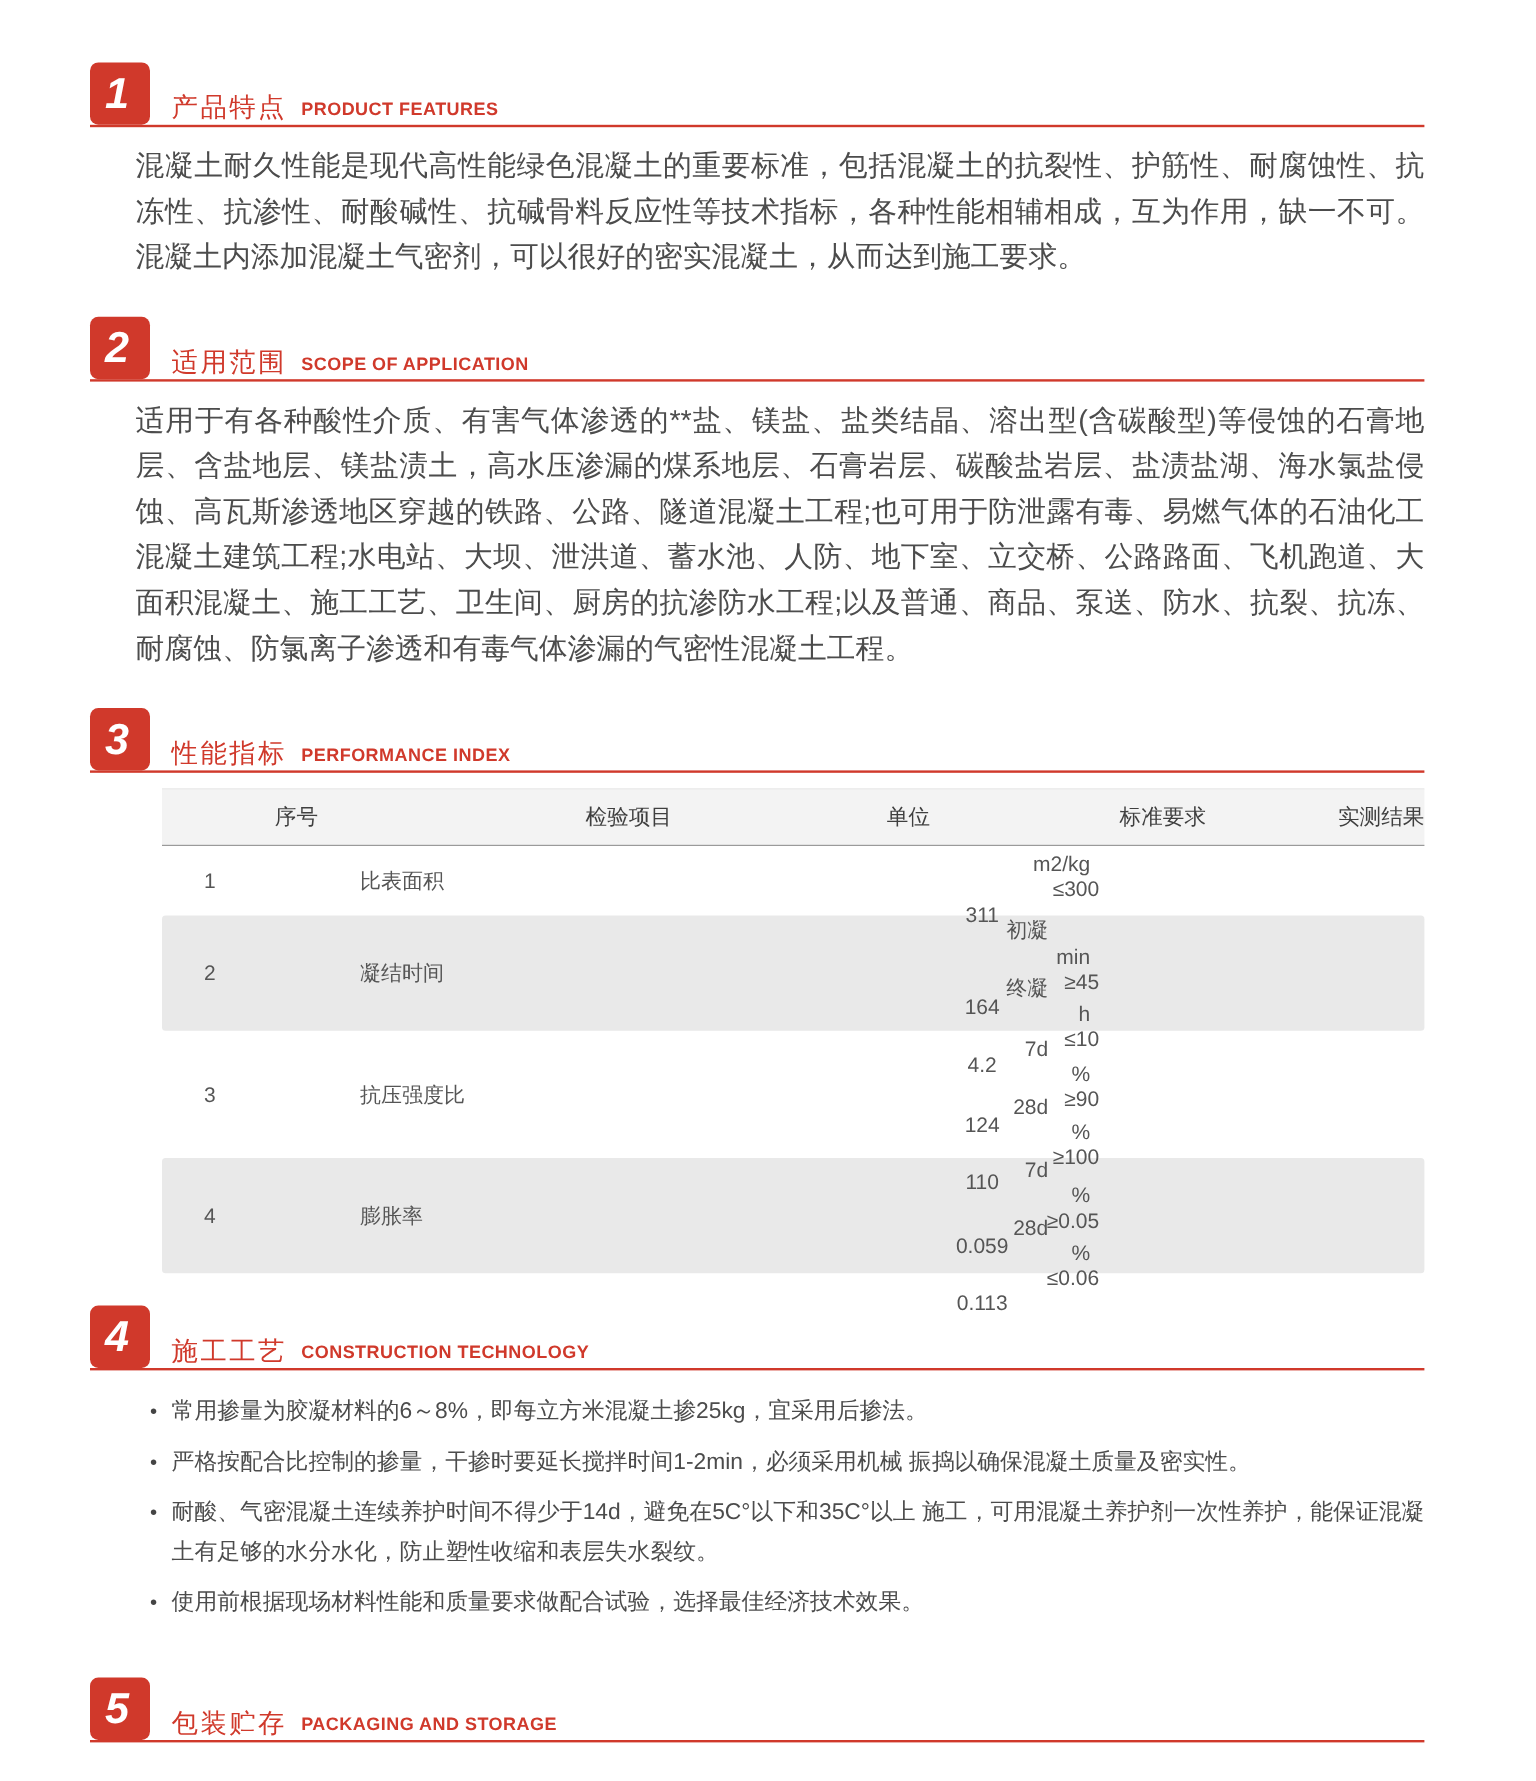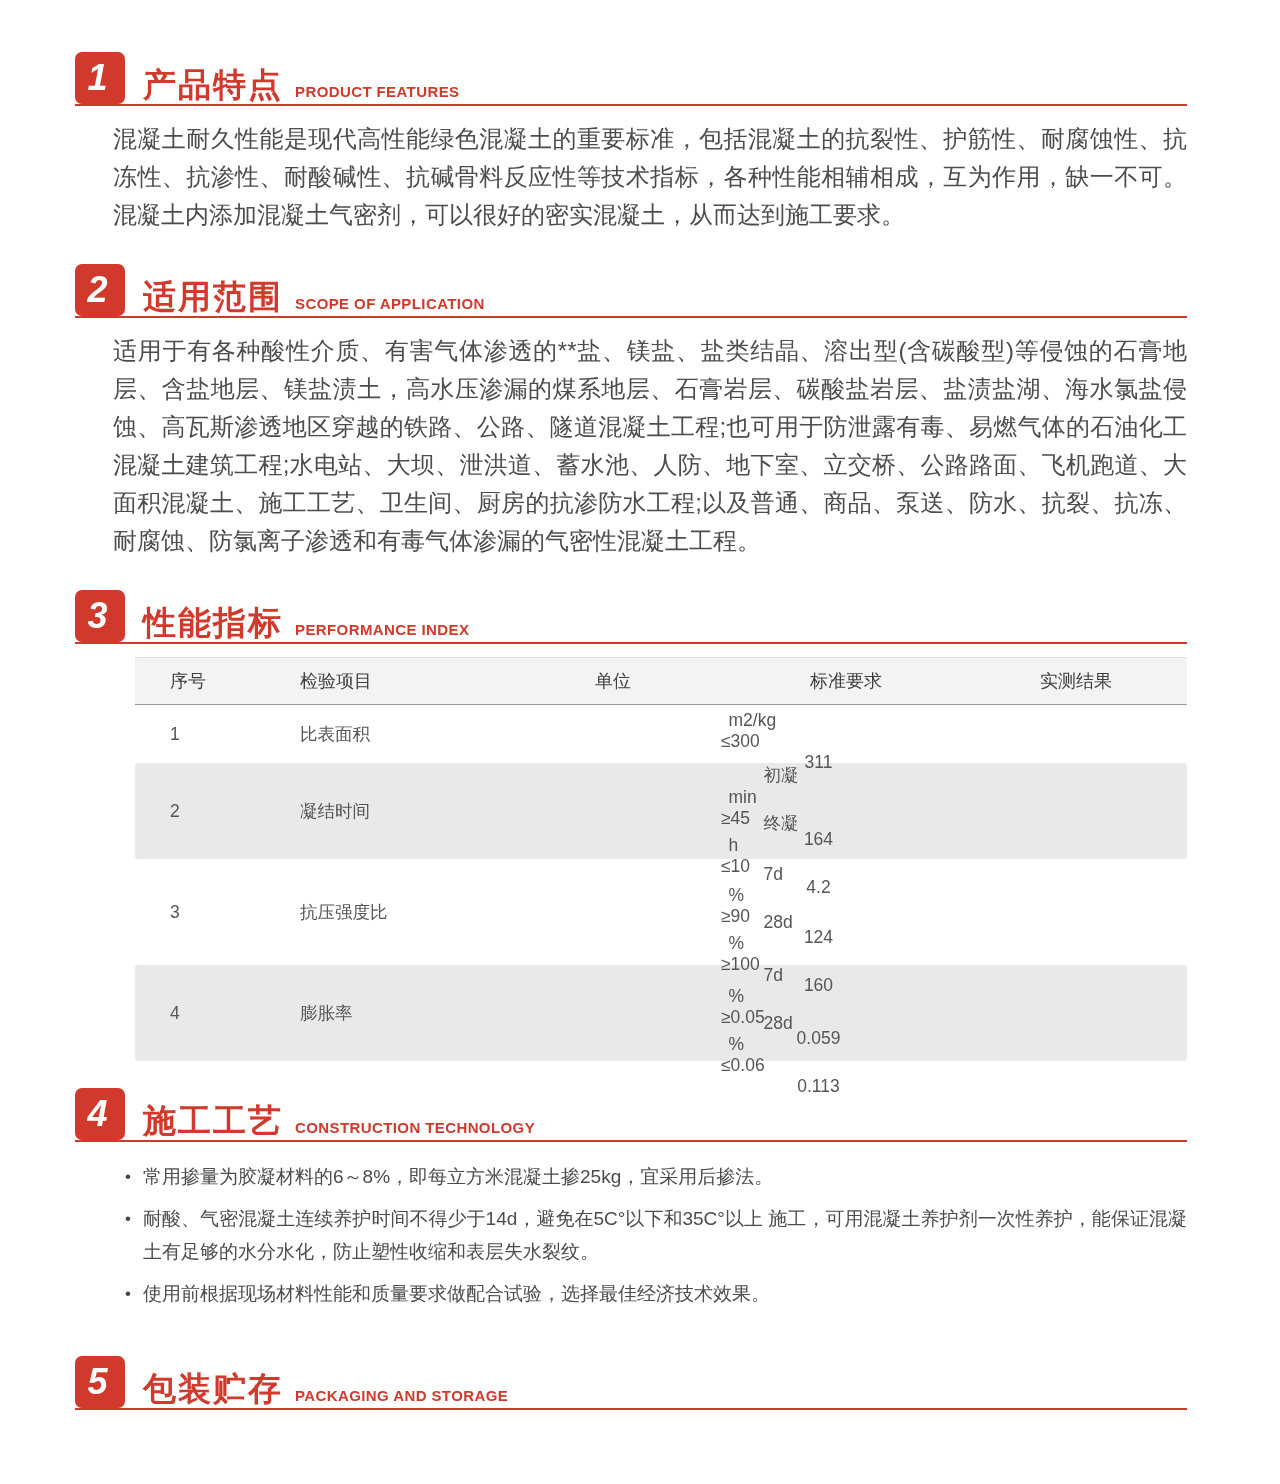--- a/index.html
+++ b/index.html
@@ -24,39 +24,40 @@
   }
   .badge{
     width:50px;height:52px;background:var(--red);
     border-radius:7px;color:#fff;
     font-size:36px;font-weight:bold;font-style:italic;
     display:flex;align-items:center;justify-content:center;
     box-sizing:border-box;padding-right:5px;
     flex:0 0 auto;
   }
   .cn-title{
-    font-size:33px;font-weight:bold;color:var(--red);
+    font-size:22px;font-weight:normal;color:var(--red);
     margin:0 0 3px 18px;letter-spacing:2px;line-height:1;text-align:center;
   }
   .en-title{
     font-size:15px;font-weight:bold;color:var(--red);
     margin:0 0 5px 12px;letter-spacing:.4px;line-height:1;
   }
 
   
   .para{
     font-size:24px;line-height:38px;text-align:justify;
     margin:14px 0 0 38px;
   }
 
   
   .ptable{
     margin:13px 0 0 60px;width:1052px;
     font-size:17.5px;color:#555;
     border-top:1px solid #e2e2e2;
+    text-align:right;
   }
   .cell{box-sizing:border-box;padding-left:35px;}
   .thead{
     display:flex;height:46px;align-items:center;
     background:var(--headband);
     border-bottom:1px solid #9a9a9a;
     font-size:18px;color:#3f3f3f;
   }
   .c-no{width:130px;}
   .c-itemspan{width:295px;}
@@ -172,21 +173,21 @@
               <div class="subrow">
                 <div class="cell s-sub">7d</div>
                 <div class="cell s-unit">%</div>
                 <div class="cell s-std">≥90</div>
                 <div class="cell s-res">124</div>
               </div>
               <div class="subrow">
                 <div class="cell s-sub">28d</div>
                 <div class="cell s-unit">%</div>
                 <div class="cell s-std">≥100</div>
-                <div class="cell s-res">160</div>
+                <div class="cell s-res">110</div>
               </div>
             </div>
           </div>
           <div class="tgroup shaded">
             <div class="cell g-no">4</div>
             <div class="cell g-item">膨胀率</div>
             <div class="subrows">
               <div class="subrow">
                 <div class="cell s-sub">7d</div>
                 <div class="cell s-unit">%</div>
@@ -206,20 +207,21 @@
   </section>
 
   <section class="sec" id="sec4">
     <header class="sec-head">
       <div class="badge">4</div>
       <h2 class="cn-title">施工工艺</h2>
       <span class="en-title">CONSTRUCTION TECHNOLOGY</span>
     </header>
     <ul class="bullets">
         <li>常用掺量为胶凝材料的6～8%，即每立方米混凝土掺25kg，宜采用后掺法。</li>
+        <li>严格按配合比控制的掺量，干掺时要延长搅拌时间1-2min，必须采用机械 振捣以确保混凝土质量及密实性。</li>
         <li>耐酸、气密混凝土连续养护时间不得少于14d，避免在5C°以下和35C°以上 施工，可用混凝土养护剂一次性养护，能保证混凝土有足够的水分水化，防止塑性收缩和表层失水裂纹。</li>
         <li>使用前根据现场材料性能和质量要求做配合试验，选择最佳经济技术效果。</li>
       </ul>
   </section>
 
   <section class="sec" id="sec5">
     <header class="sec-head">
       <div class="badge">5</div>
       <h2 class="cn-title">包装贮存</h2>
       <span class="en-title">PACKAGING AND STORAGE</span>

